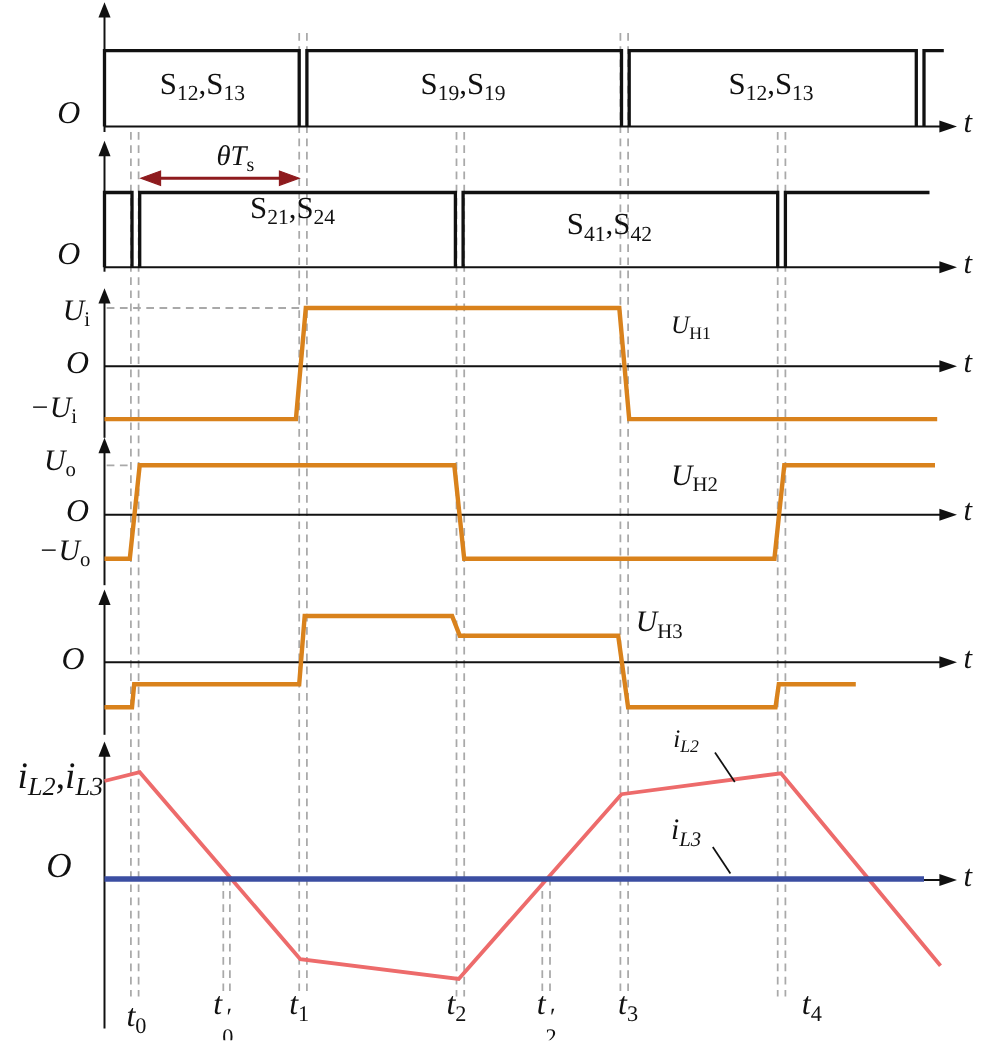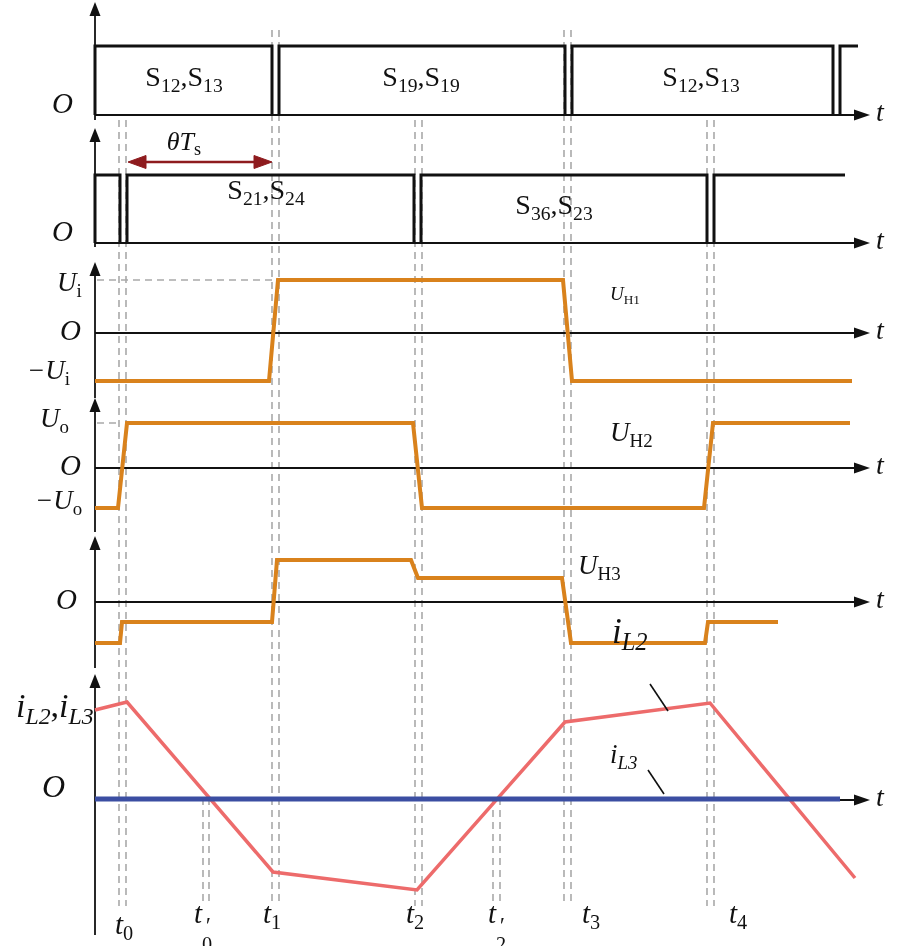--- a/index.html
+++ b/index.html
@@ -110,42 +110,42 @@
   <div class="lbl it" style="left:876px;top:225px;font-size:28px">t</div>
   <div class="lbl it" style="left:876px;top:315px;font-size:28px">t</div>
   <div class="lbl it" style="left:876px;top:450px;font-size:28px">t</div>
   <div class="lbl it" style="left:876px;top:584px;font-size:28px">t</div>
   <div class="lbl it" style="left:876px;top:782px;font-size:28px">t</div>
 
   <div class="lbl up ctr" style="left:184px;top:62px;font-size:28px"><span>S</span><span class="sb">12</span><span>,S</span><span class="sb">13</span></div>
   <div class="lbl up ctr" style="left:421px;top:62px;font-size:28px"><span>S</span><span class="sb">19</span><span>,S</span><span class="sb">19</span></div>
   <div class="lbl up ctr" style="left:701px;top:62px;font-size:28px"><span>S</span><span class="sb">12</span><span>,S</span><span class="sb">13</span></div>
   <div class="lbl up ctr" style="left:266px;top:175px;font-size:28px"><span>S</span><span class="sb">21</span><span>,S</span><span class="sb">24</span></div>
-  <div class="lbl up ctr" style="left:554px;top:190px;font-size:28px"><span>S</span><span class="sb">36</span><span>,S</span><span class="sb">23</span></div>
+  <div class="lbl up ctr" style="left:554px;top:190px;font-size:28px"><span>S</span><span class="sb">41</span><span>,S</span><span class="sb">42</span></div>
 
-  <div class="lbl ctr" style="left:184px;top:128px;font-size:26px"><span class="it">θT</span><span class="sb up">s</span></div>
+  <div class="lbl ctr" style="left:214px;top:128px;font-size:26px"><span class="it">θT</span><span class="sb up">s</span></div>
 
   <div class="lbl" style="left:57px;top:268px;font-size:27px"><span class="it">U</span><span class="sb up">i</span></div>
   <div class="lbl" style="left:27px;top:356px;font-size:27px"><span class="it">−U</span><span class="sb up">i</span></div>
   <div class="lbl" style="left:40px;top:404px;font-size:27px"><span class="it">U</span><span class="sb up">o</span></div>
   <div class="lbl" style="left:35px;top:486px;font-size:27px"><span class="it">−U</span><span class="sb up">o</span></div>
 
-  <div class="lbl" style="left:610px;top:284px;font-size:19px"><span class="it">U</span><span class="sb up">H1</span></div>
+  <div class="lbl" style="left:610px;top:284px;font-size:23px"><span class="it">U</span><span class="sb up">H1</span></div>
   <div class="lbl" style="left:610px;top:418px;font-size:27px"><span class="it">U</span><span class="sb up">H2</span></div>
   <div class="lbl" style="left:578px;top:551px;font-size:27px"><span class="it">U</span><span class="sb up">H3</span></div>
   <div class="lbl" style="left:16px;top:688px;font-size:34px"><span class="it">i</span><span class="sb it">L2</span><span class="up">,</span><span class="it">i</span><span class="sb it">L3</span></div>
-  <div class="lbl" style="left:612px;top:614px;font-size:35px"><span class="it">i</span><span class="sb it">L2</span></div>
+  <div class="lbl" style="left:612px;top:660px;font-size:23px"><span class="it">i</span><span class="sb it">L2</span></div>
   <div class="lbl" style="left:610px;top:740px;font-size:27px"><span class="it">i</span><span class="sb it">L3</span></div>
 
   <div class="lbl ctr" style="left:124px;top:909px;font-size:29px"><span class="it">t</span><span class="sb up">0</span></div>
   <div class="lbl ctr" style="left:203px;top:898px;font-size:29px"><span class="it">t</span><span class="stk">
         <span class="stk-top it">′</span>
         <span class="stk-bot up">0</span>
       </span></div>
   <div class="lbl ctr" style="left:272px;top:898px;font-size:29px"><span class="it">t</span><span class="sb up">1</span></div>
   <div class="lbl ctr" style="left:415px;top:898px;font-size:29px"><span class="it">t</span><span class="sb up">2</span></div>
   <div class="lbl ctr" style="left:497px;top:898px;font-size:29px"><span class="it">t</span><span class="stk">
         <span class="stk-top it">′</span>
         <span class="stk-bot up">2</span>
       </span></div>
-  <div class="lbl ctr" style="left:591px;top:898px;font-size:29px"><span class="it">t</span><span class="sb up">3</span></div>
+  <div class="lbl ctr" style="left:571px;top:898px;font-size:29px"><span class="it">t</span><span class="sb up">3</span></div>
   <div class="lbl ctr" style="left:738px;top:898px;font-size:29px"><span class="it">t</span><span class="sb up">4</span></div>
 </div>
 
 </body></html>

